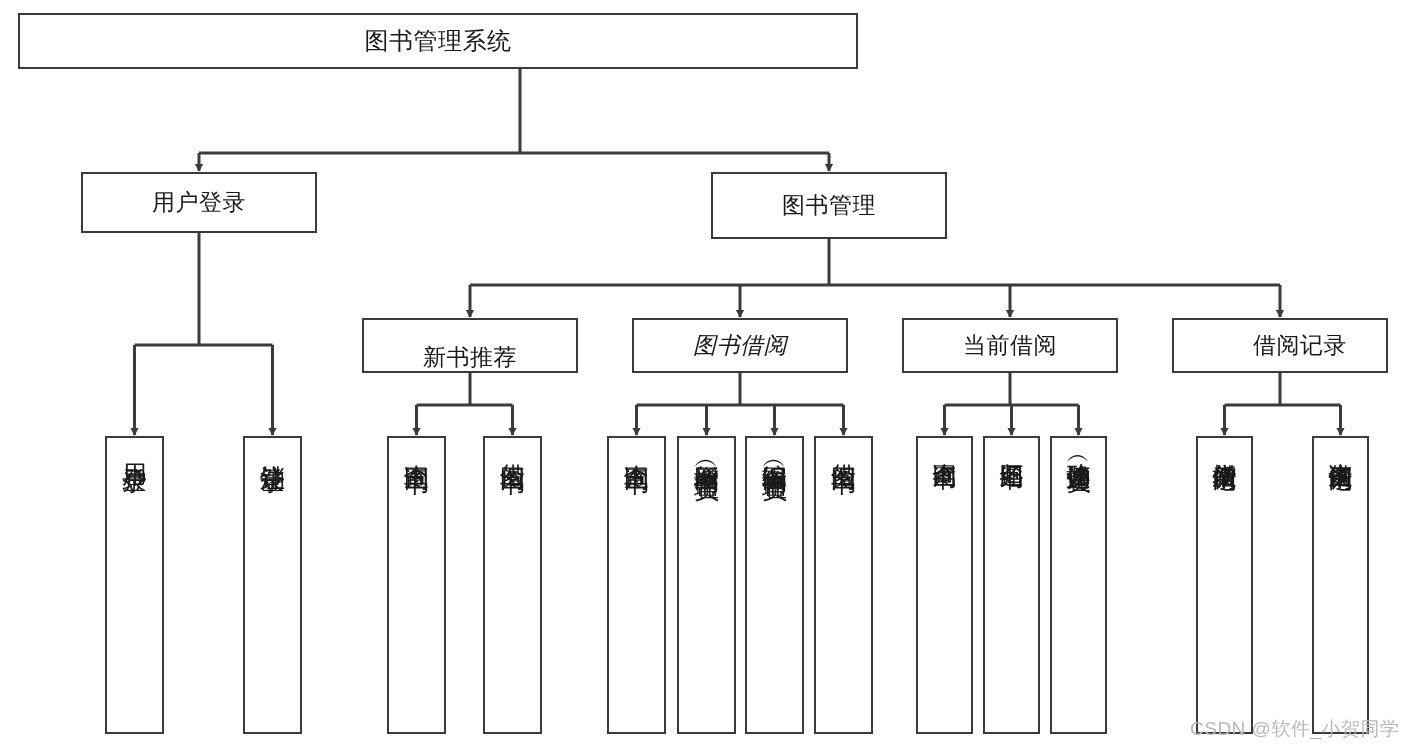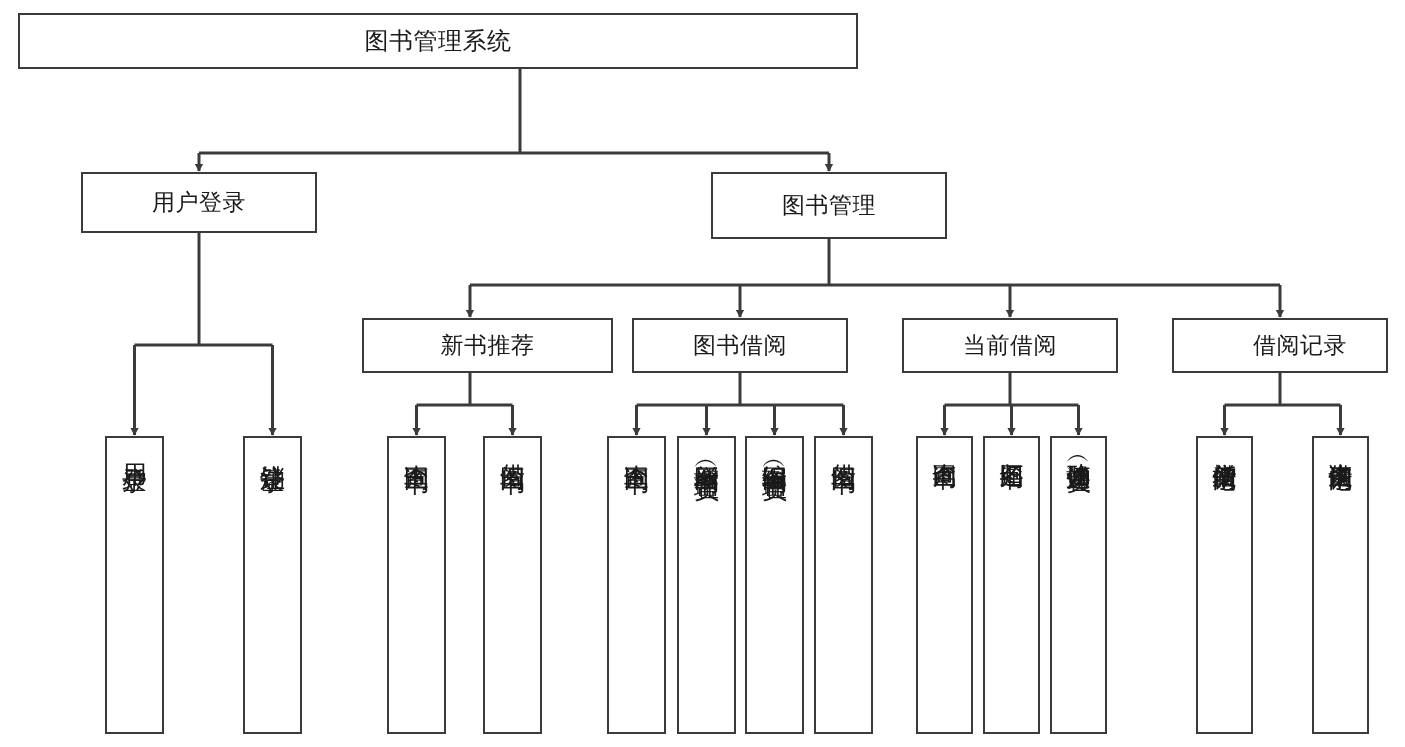--- a/index.html
+++ b/index.html
@@ -124,24 +124,24 @@
   <div id="node-layer">
       <div class="node horizontal root" style="left: 18px; top: 13px; width: 840px; height: 56px;">
         <span class="node-label">图书管理系统</span>
       </div>
       <div class="node horizontal" style="left: 81px; top: 172px; width: 236px; height: 61px;">
         <span class="node-label">用户登录</span>
       </div>
       <div class="node horizontal" style="left: 711px; top: 172px; width: 236px; height: 67px;">
         <span class="node-label">图书管理</span>
       </div>
-      <div class="node horizontal" style="left: 362px; top: 318px; width: 251px; height: 55px;">
+      <div class="node horizontal" style="left: 362px; top: 318px; width: 216px; height: 55px; align-items: flex-end;">
         <span class="node-label">新书推荐</span>
       </div>
-      <div class="node horizontal" style="left: 632px; top: 318px; width: 216px; height: 55px;">
+      <div class="node horizontal" style="left: 632px; top: 318px; width: 216px; height: 55px; font-style: italic;">
         <span class="node-label">图书借阅</span>
       </div>
       <div class="node horizontal" style="left: 902px; top: 318px; width: 216px; height: 55px;">
         <span class="node-label">当前借阅</span>
       </div>
       <div class="node horizontal" style="left: 1172px; top: 318px; width: 216px; height: 55px; padding-left: 40px;">
         <span class="node-label">借阅记录</span>
       </div>
       <div class="node vertical" style="left: 105px; top: 436px; width: 59px; height: 298px;">
         <span class="node-label">用户登录</span>
@@ -176,13 +176,14 @@
       <div class="node vertical narrow" style="left: 1050px; top: 436px; width: 57px; height: 298px;">
         <span class="node-label">确认归还（管理员）</span>
       </div>
       <div class="node vertical narrow" style="left: 1196px; top: 436px; width: 57px; height: 298px;">
         <span class="node-label">新增借阅记录</span>
       </div>
       <div class="node vertical narrow" style="left: 1312px; top: 436px; width: 57px; height: 298px;">
         <span class="node-label">查询借阅记录</span>
       </div>
     </div>
+  <div class="watermark" style="left: 1190px; top: 716px;">CSDN @软件_小贺同学</div>
 </div>
 
 </body></html>

